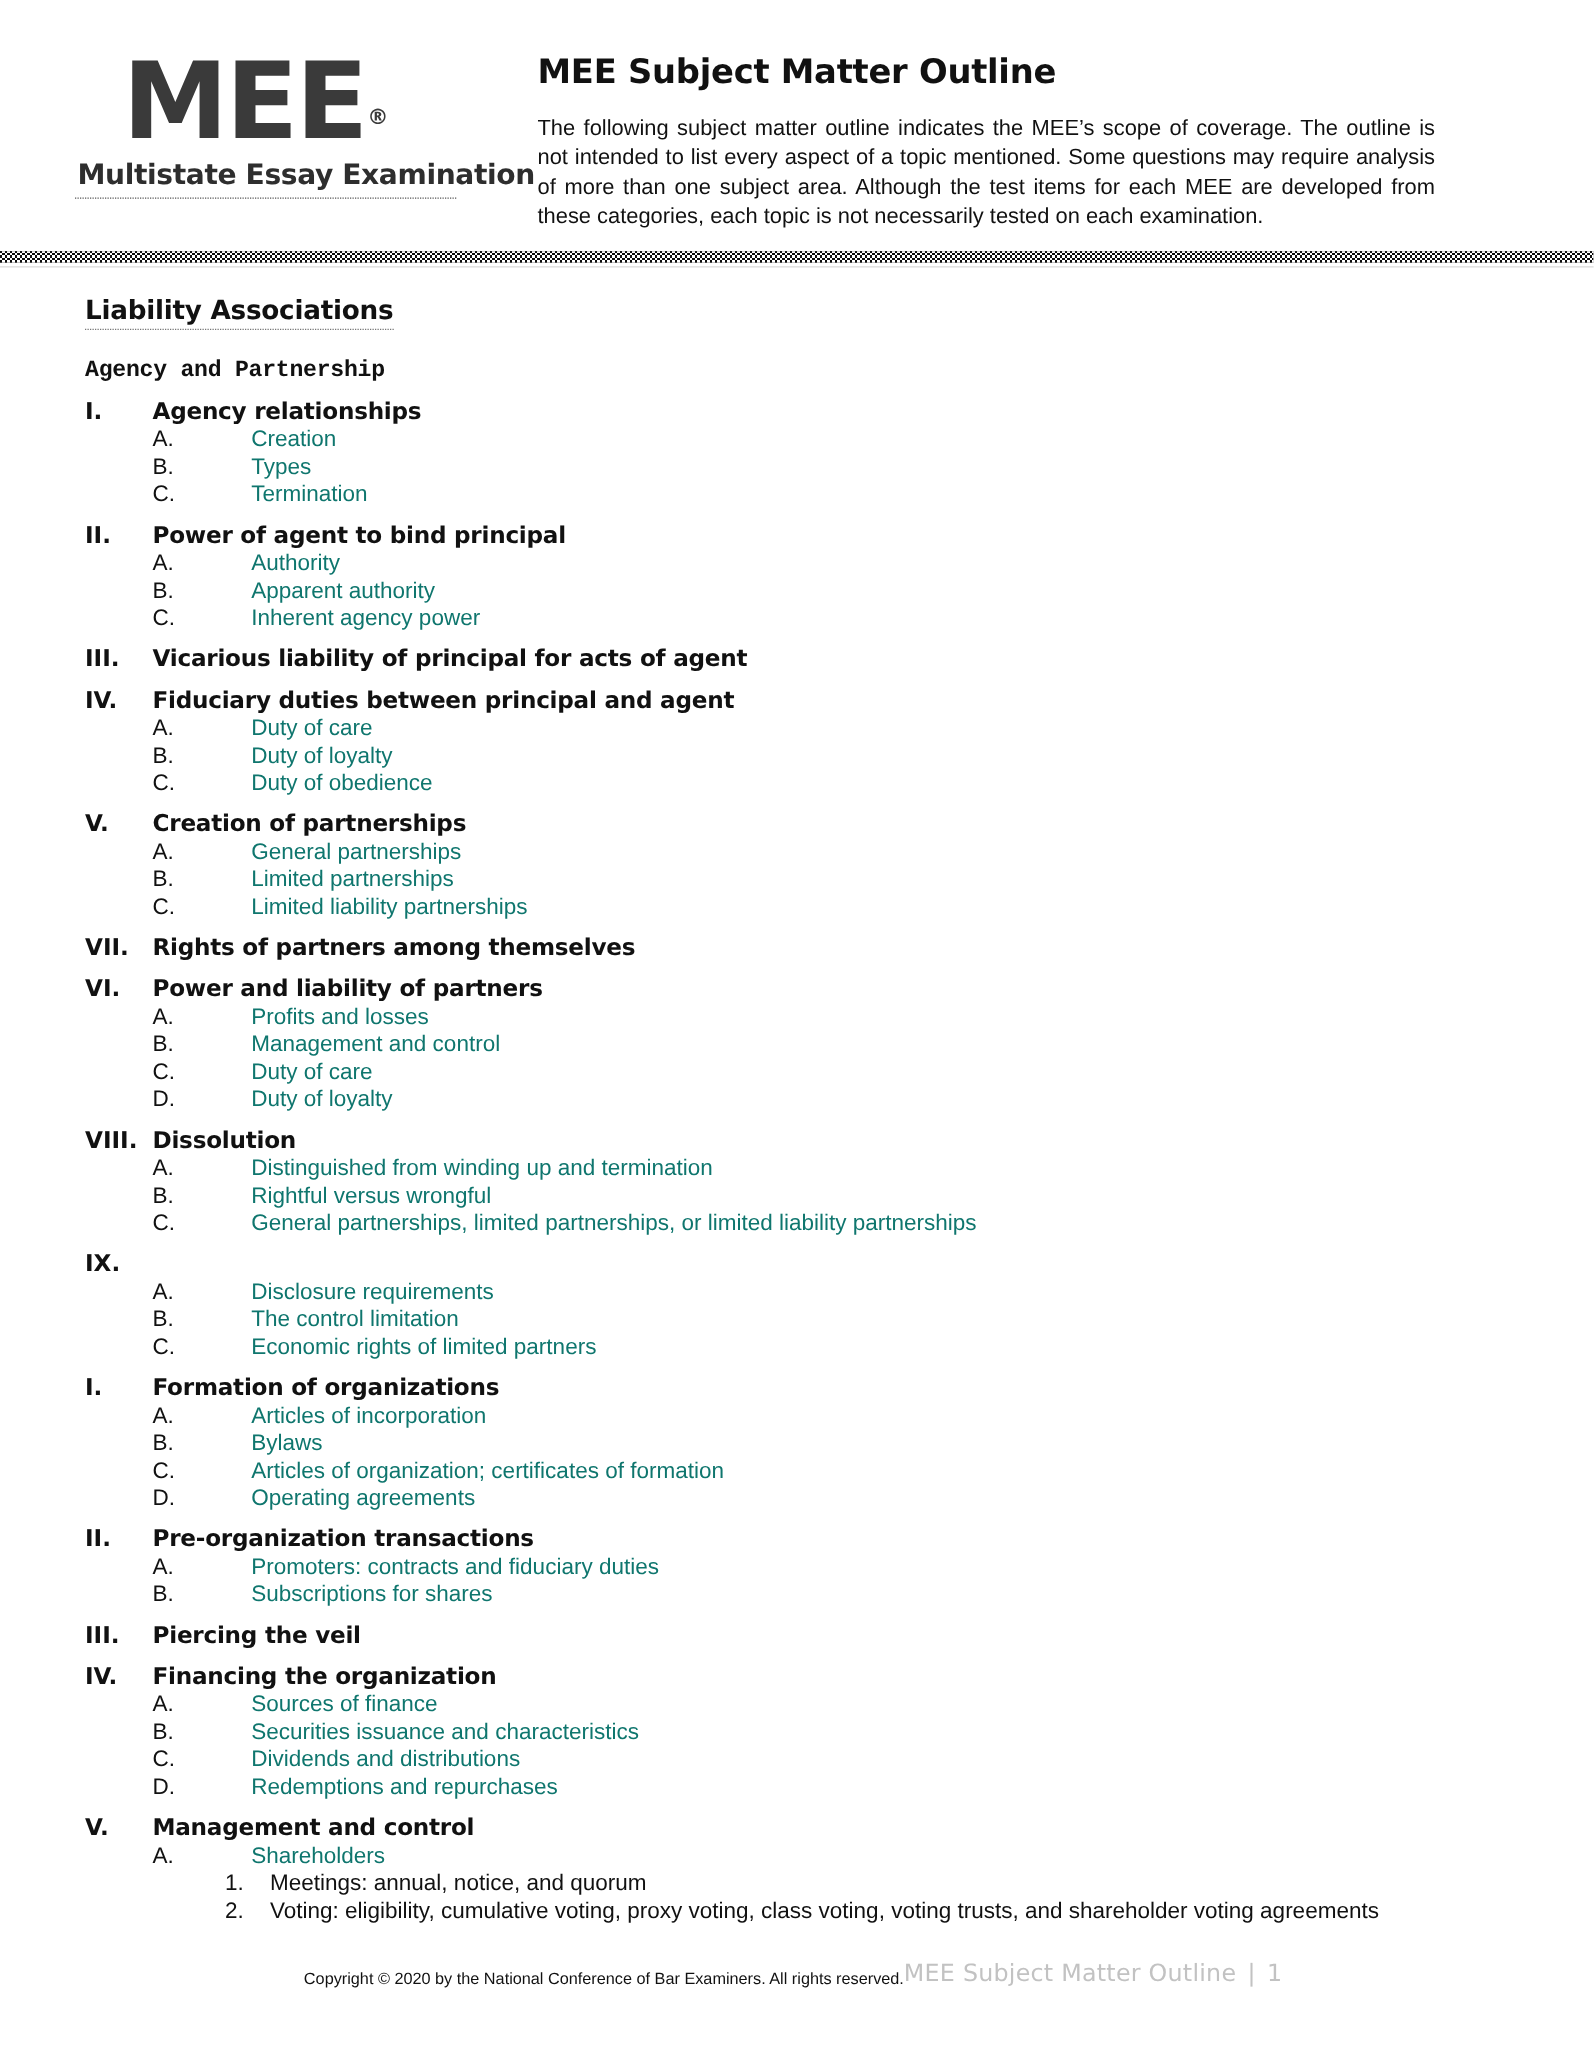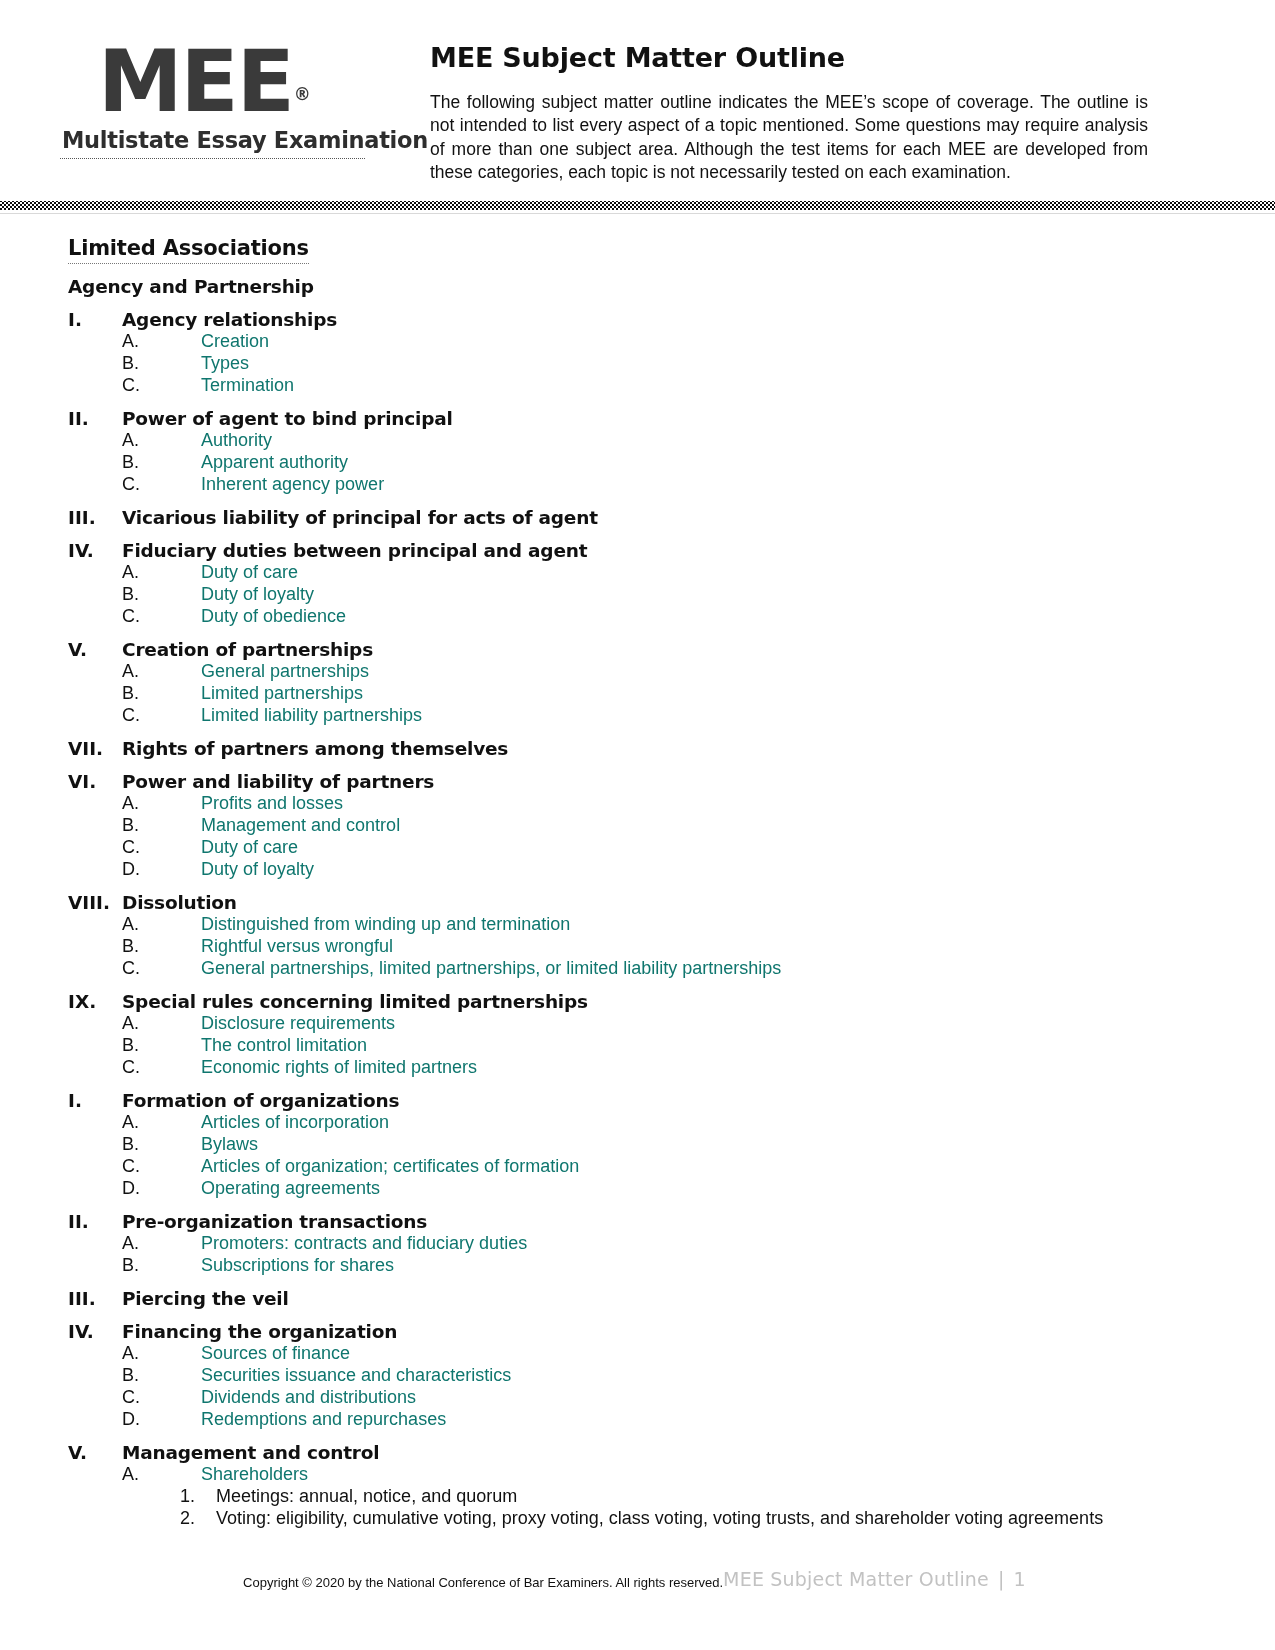--- a/index.html
+++ b/index.html
@@ -130,21 +130,21 @@
   }
 
   .section-head {
     font-family: "DejaVu Sans", sans-serif;
     font-weight: bold;
     font-size: 18.5px;
     color: #111;
     margin: 11px 0 2px 0;
     letter-spacing: -0.2px;
   }
-  .section-head.first { margin-top: 0; }
+  .section-head.first { margin-top: 10px; font-family: Liberation Mono, monospace; }
 
   .lvl1 {
     display: flex;
     align-items: baseline;
     margin-top: 12px;
   }
   .lvl1 .num {
     flex: 0 0 54px;
     font-family: "DejaVu Sans", sans-serif;
     font-weight: bold;
@@ -240,21 +240,21 @@
       <h1 class="doc-title">MEE Subject Matter Outline</h1>
       <p class="doc-intro">The following subject matter outline indicates the MEE’s scope of coverage. The outline is not intended to list every aspect of a topic mentioned. Some questions may require analysis of more than one subject area. Although the test items for each MEE are developed from these categories, each topic is not necessarily tested on each examination.</p>
     </div>
 
   </div>
 
   <div class="divider"></div>
   <div class="divider2"></div>
 
   <div class="content">
-    <div class="subject-title">Limited Associations</div>
+    <div class="subject-title">Liability Associations</div>
     <div id="sections-host">
         <div class="section-head first">Agency and Partnership</div>
         <div class="lvl1">
           <span class="num">I.</span>
           <span class="txt">Agency relationships</span>
         </div>
         <div class="lvl2">
           <span class="num">A.</span>
           <span class="txt">Creation</span>
         </div>
@@ -353,21 +353,20 @@
         <div class="lvl2">
           <span class="num">B.</span>
           <span class="txt">Rightful versus wrongful</span>
         </div>
         <div class="lvl2">
           <span class="num">C.</span>
           <span class="txt">General partnerships, limited partnerships, or limited liability partnerships</span>
         </div>
         <div class="lvl1">
           <span class="num">IX.</span>
-          <span class="txt">Special rules concerning limited partnerships</span>
         </div>
         <div class="lvl2">
           <span class="num">A.</span>
           <span class="txt">Disclosure requirements</span>
         </div>
         <div class="lvl2">
           <span class="num">B.</span>
           <span class="txt">The control limitation</span>
         </div>
         <div class="lvl2">

